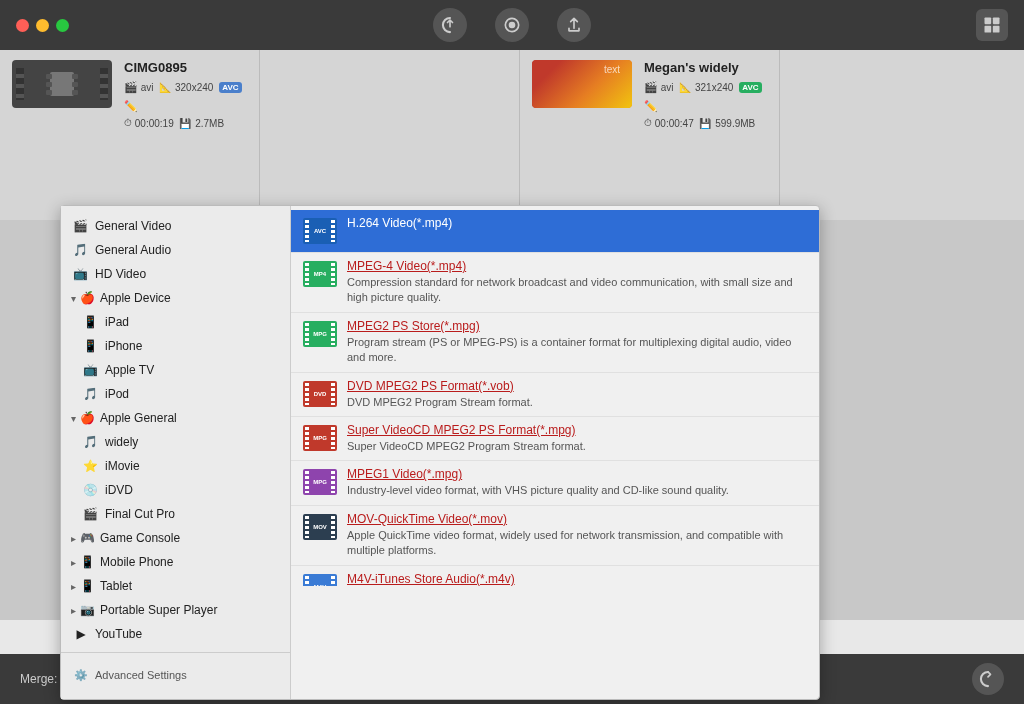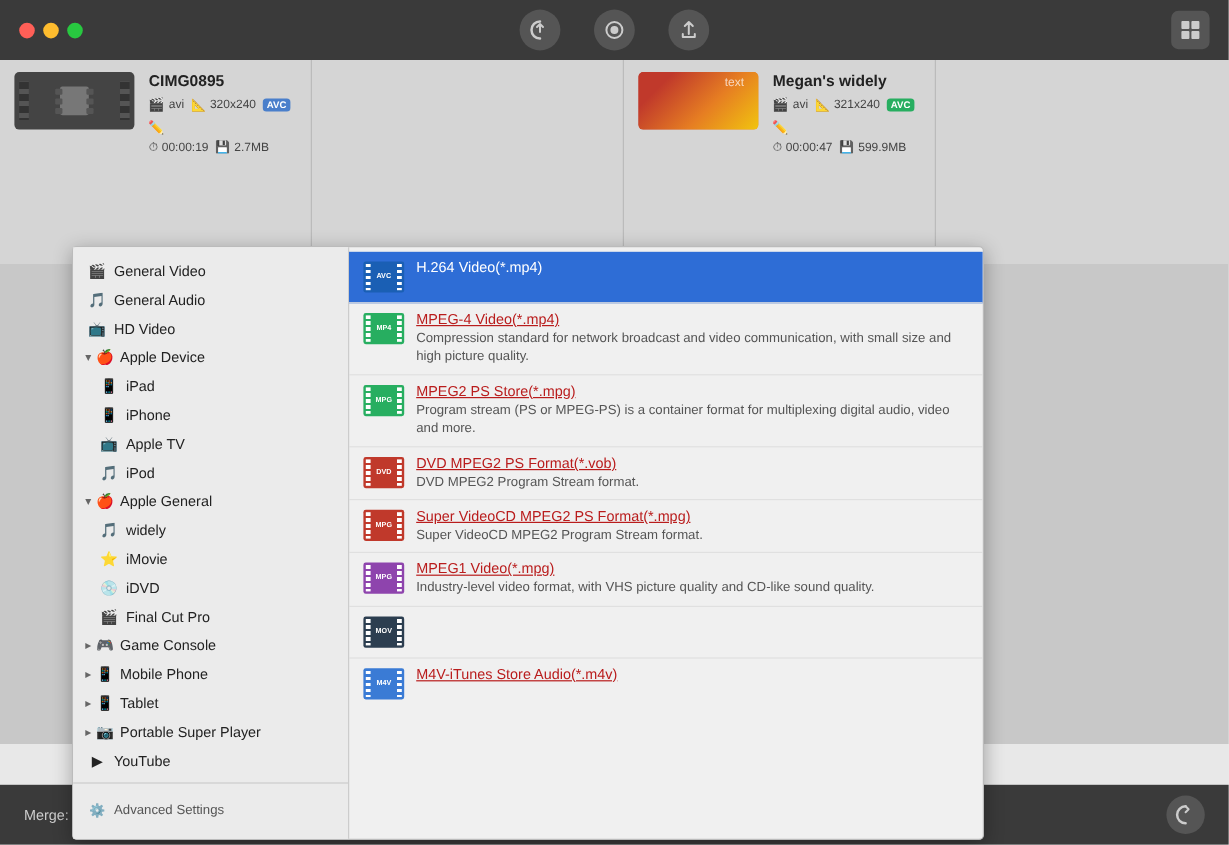--- a/index.html
+++ b/index.html
@@ -736,20 +736,24 @@
           <div class="format-desc">Industry-level video format, with VHS picture quality and CD-like sound quality.</div>
         </div>
       </div>
 
       <div class="format-item">
         <div class="format-icon">
           <div class="film-icon dark">
             <span class="film-icon-text">MOV</span>
           </div>
         </div>
+        <div class="format-text">
+          <div class="format-name">MOV-QuickTime Video(*.mov)</div>
+          <div class="format-desc">Apple QuickTime video format, widely used for network transmission, and compatible with multiple platforms.</div>
+        </div>
       </div>
 
       <div class="format-item">
         <div class="format-icon">
           <div class="film-icon" style="background:#3a7bd5;">
             <span class="film-icon-text">M4V</span>
           </div>
         </div>
         <div class="format-text">
           <div class="format-name">M4V-iTunes Store Audio(*.m4v)</div>

